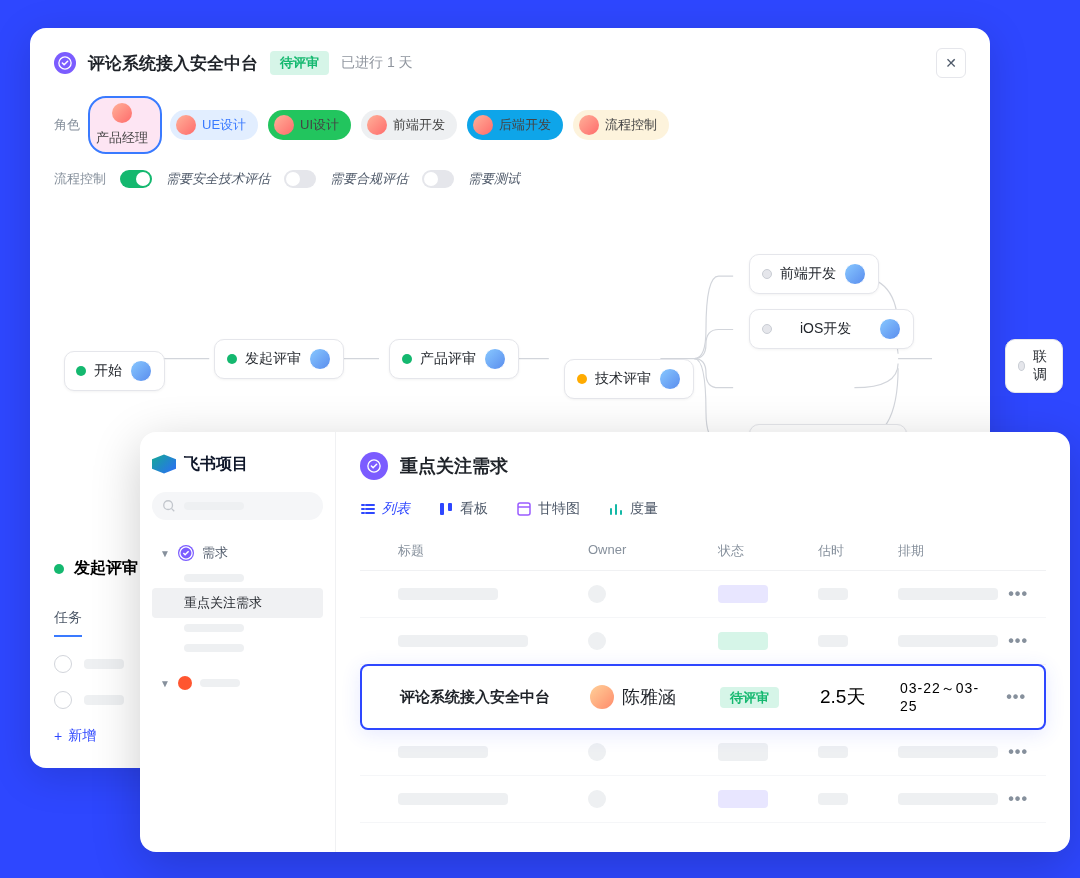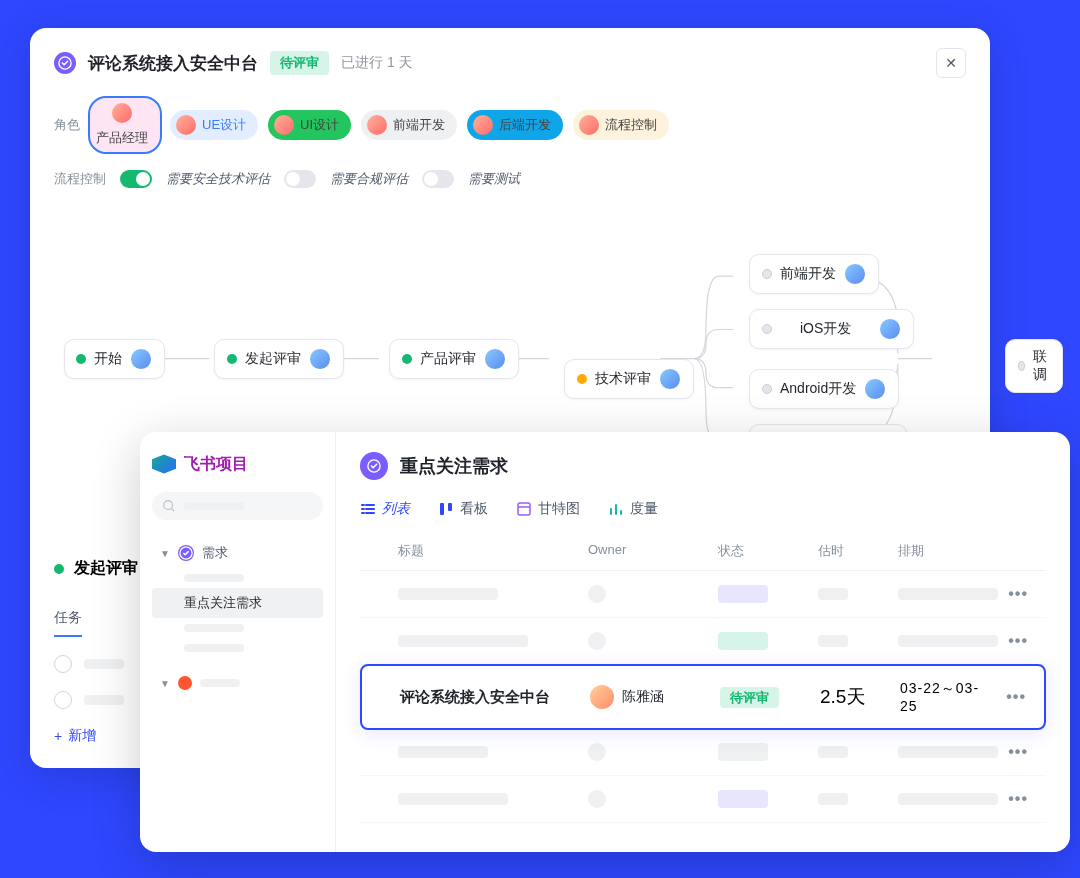--- a/index.html
+++ b/index.html
@@ -49,21 +49,21 @@
 .p1-sub { margin-top: 18px; display: flex; align-items: center; gap: 12px; color: #86909c; font-size: 14px; }
 .circ { width: 18px; height: 18px; border: 1.5px solid #d2d5db; border-radius: 50%; }
 .skel { height: 10px; background: #eef0f2; border-radius: 4px; }
 .p1-add { margin-top: 18px; color: #2E47FF; font-size: 14px; font-weight: 500; display:flex; align-items:center; gap:6px;}
 
 
 .panel2 { position: absolute; top: 432px; left: 140px; width: 930px; height: 420px; background: #fff; border-radius: 16px; box-shadow: 0 12px 50px rgba(0,0,0,0.2); display: flex; }
 .sidebar { width: 200px; border-right: 1px solid #f0f1f3; padding: 20px 12px; }
 .logo-row { display: flex; align-items: center; gap: 8px; margin-bottom: 16px; }
 .logo-icon { width: 24px; height: 24px; background: linear-gradient(135deg,#12ad90,#2e67ff); border-radius: 5px; clip-path: polygon(0 30%, 50% 10%, 100% 30%, 100% 70%, 50% 90%, 0 70%); }
-.logo-text { font-size: 16px; font-weight: 700; color: #a21caf; }
+.logo-text { font-size: 16px; font-weight: 700; color: #0f172a; }
 .search { background: #f5f6f8; border-radius: 16px; height: 28px; display: flex; align-items: center; padding: 0 10px; color: #c2c6cc; margin-bottom: 18px; }
 .side-item { display:flex; align-items:center; gap:8px; padding:6px 8px; font-size:13px; color:#4e5969; border-radius:4px;}
 .side-item.lv2 { padding-left: 32px; }
 .side-item.lv2 .skel { width:60px; height:8px; }
 .side-item.selected { background:#f0f1f3; color:#1f2329; font-weight:500;}
 .caret { color:#86909c; font-size:10px; }
 
 .main { flex: 1; padding: 20px 24px; }
 .main-hdr { display:flex; align-items:center; gap:12px; }
 .main-hdr .p1-icon { width:28px; height:28px; }
@@ -75,21 +75,21 @@
 
 .thead { display:flex; margin-top:18px; color:#86909c; font-size:13px; padding:0 18px 10px; border-bottom:1px solid #f0f1f3;}
 .col-title{width:190px;margin-left:20px;} .col-owner{width:130px;} .col-status{width:100px;} .col-est{width:80px;} .col-sched{flex:1;} .col-more{width:30px;}
 .trow { display:flex; align-items:center; padding:14px 18px; border-bottom:1px solid #f5f6f8; }
 .trow .skel{height:12px;}
 .trow .skel-pill{height:18px; border-radius:4px; background:#eef0f2;}
 .tmore{color:#86909c; font-weight:700; letter-spacing:1px; text-align:right;}
 
 .trow.hl { background:#fff; border:2px solid #2E47FF; border-radius:8px; margin:-1px 0; box-shadow:0 4px 20px rgba(46,71,255,0.12); position:relative; z-index:2;}
 .trow.hl .ttitle{font-size:15px; font-weight:600; color:#1f2329;}
-.owner-cell{display:flex;align-items:center;gap:8px;font-size:14px;color:#1f2329;}
+.owner-cell{display:flex;align-items:center;gap:8px;font-size:18px;color:#1f2329;}
 .owner-cell .av{width:24px;height:24px;border-radius:50%;background:linear-gradient(135deg,#ffd199,#ff8b6b);}
 .status-pill{background:#d6f5e8;color:#14b86f;font-size:13px;font-weight:600;padding:3px 10px;border-radius:4px;width:fit-content;}
 </style>
 </head>
 <body>
 
 <div class="panel1">
   <div class="p1-header">
     <div class="p1-icon">
       <svg viewBox="0 0 16 16">
@@ -152,21 +152,21 @@
       <path d="M660 120 Q672 120 672 90 Q672 35 685 35 L700 35"></path>
       <path d="M660 120 Q672 120 672 105 Q672 90 685 90 L700 90"></path>
       <path d="M660 120 Q672 120 672 135 Q672 150 685 150 L700 150"></path>
       <path d="M660 120 Q672 120 672 175 Q672 205 685 205 L700 205"></path>
       <path d="M825 35 Q870 35 870 90"></path>
       <path d="M825 90 Q870 90 870 115"></path>
       <path d="M825 150 Q870 150 870 125"></path>
       <path d="M825 205 Q870 205 870 130"></path>
       <line x1="870" y1="120" x2="905" y2="120"></line>
     </svg>
-    <div class="node" style="left:10px;top:101px;padding-left:11px;">
+    <div class="node" style="left:10px;top:113px;padding-left:11px;">
         <span class="dot green"></span>
         <span>开始</span>
         <span class="av"></span>
       </div>
     <div class="node" style="left:160px;top:101px;">
         <span class="dot green"></span>
         <span>发起评审</span>
         <span class="av"></span>
       </div>
     <div class="node" style="left:335px;top:101px;">
@@ -180,25 +180,20 @@
         <span class="av"></span>
       </div>
     <div class="node" style="left:695px;top:16px;">
         <span class="dot gray"></span>
         <span>前端开发</span>
         <span class="av"></span>
       </div>
     <div class="node" style="left:695px;top:71px;gap:28px;">
         <span class="dot gray"></span>
         <span>iOS开发</span>
-        <span class="av"></span>
-      </div>
-    <div class="node" style="left:695px;top:131px;">
-        <span class="dot gray"></span>
-        <span>Android开发</span>
         <span class="av"></span>
       </div>
     <div class="node" style="left:695px;top:186px;">
         <span class="dot gray"></span>
         <span>安全技术评估</span>
         <span class="av"></span>
       </div>
     <div class="node" style="left:905px;top:101px;margin-left:46px;">
         <span class="dot gray"></span>
         <span>联调</span>

